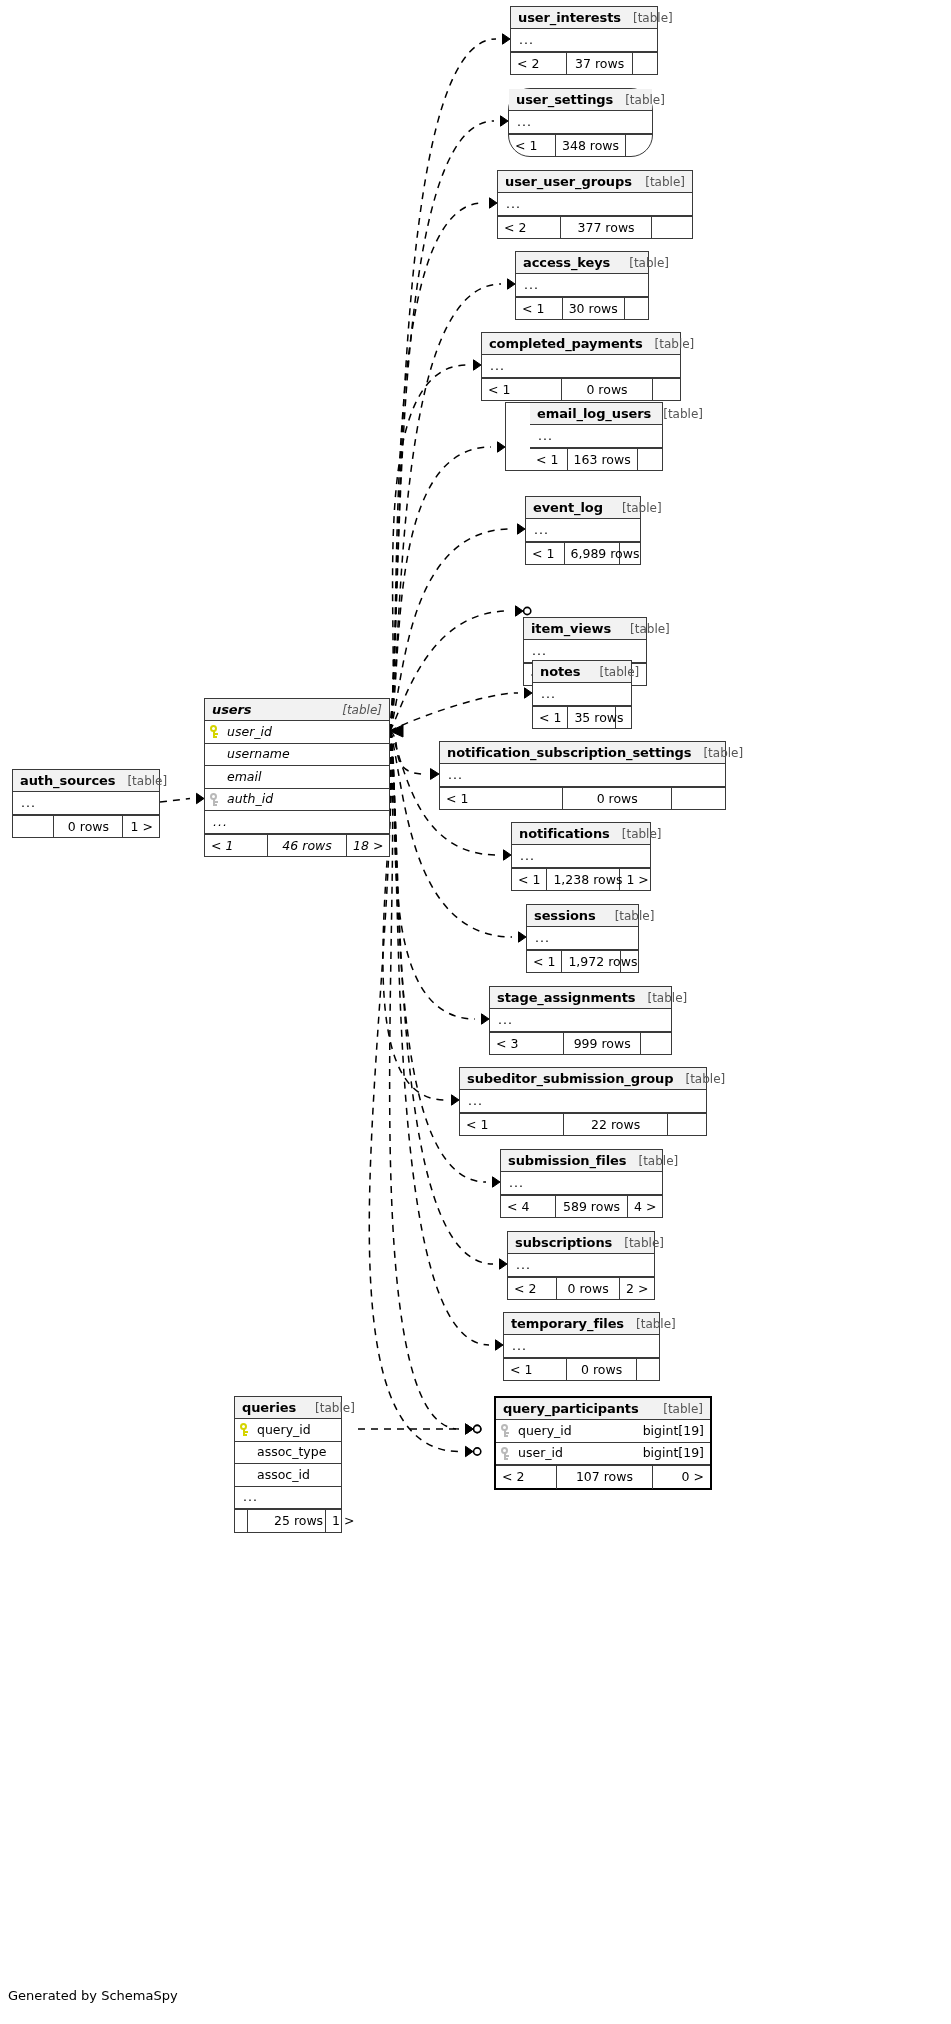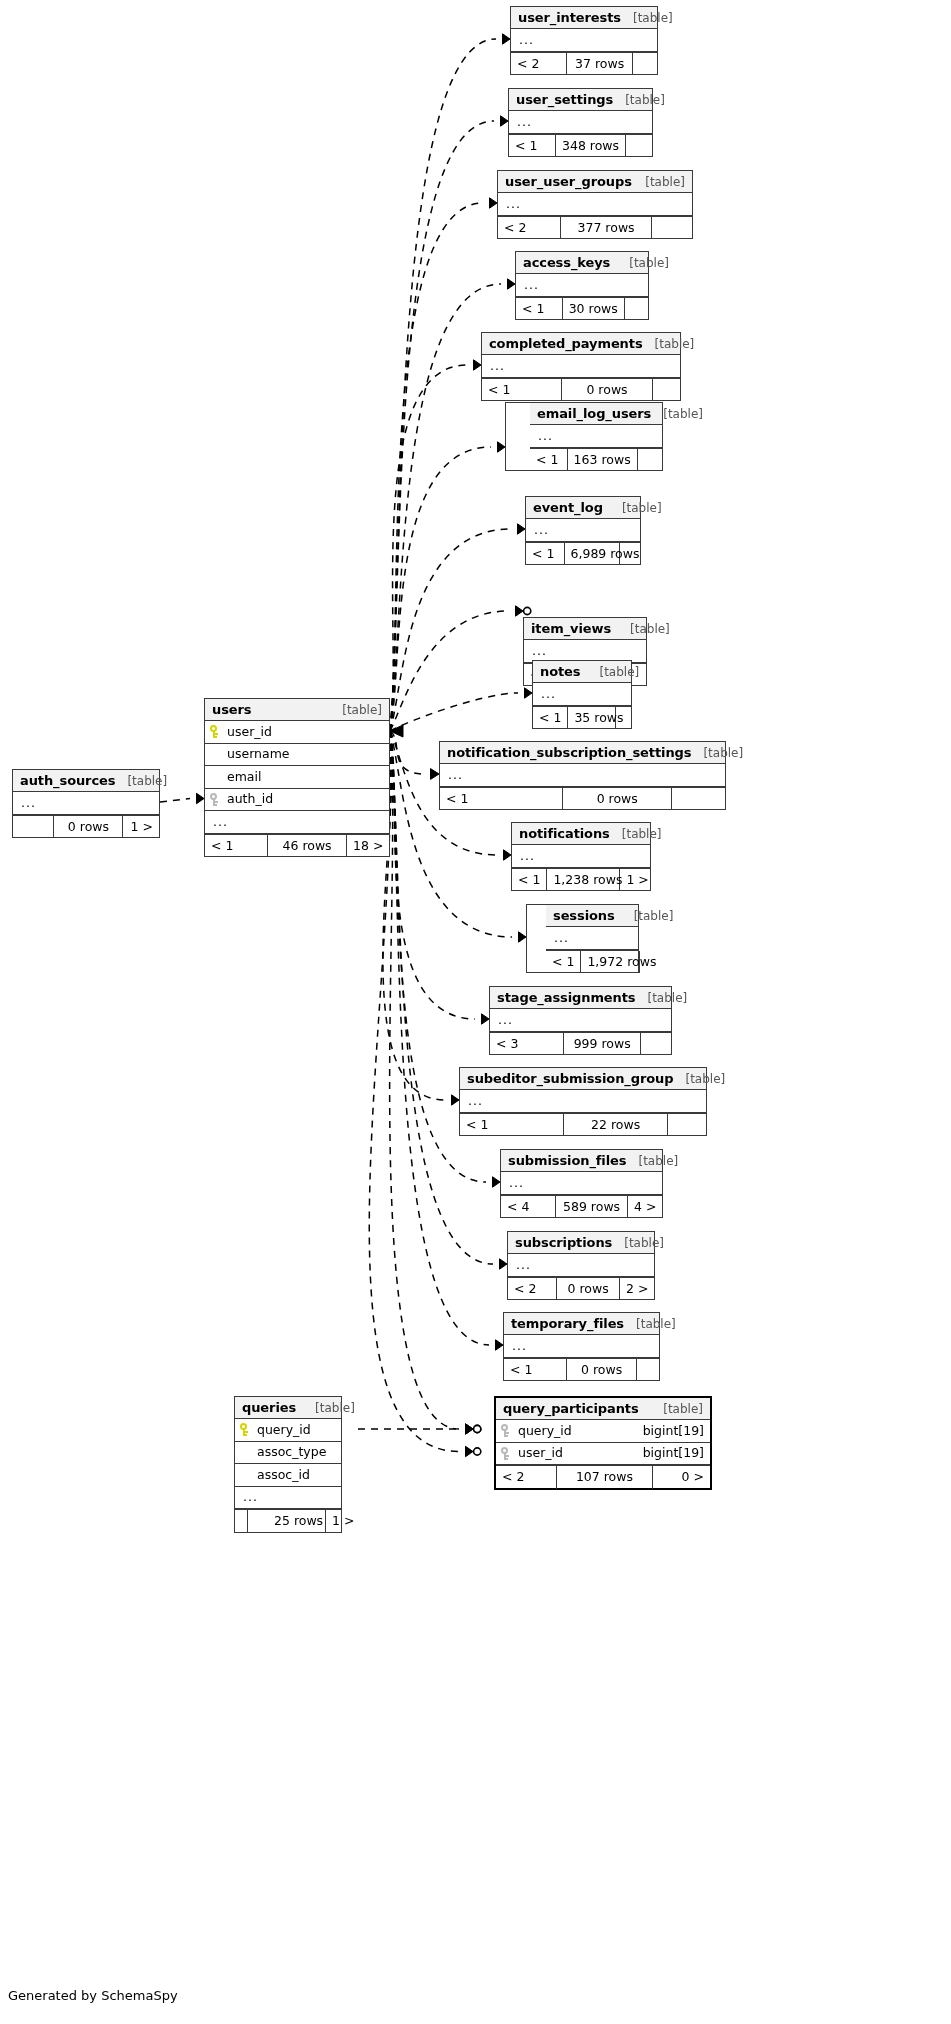--- a/index.html
+++ b/index.html
@@ -194,21 +194,21 @@
         </div>
         <div class="trow">
           <span class="ellip">...</span>
         </div>
         <div class="tfoot">
           <div class="fc l" style="width: 70px;">&lt; 2</div>
           <div class="fc c" style="width: 82px;">37 rows</div>
           <div class="fc r" style="width: 28px; flex: 1 1 auto;"></div>
         </div>
       </div>
-      <div class="tbl" style="left: 508px; top: 88px; width: 145px;">
+      <div class="tbl" style="left: 508px; top: 88px; width: 145px; border-radius: 22px;">
         <div class="thead">
           <span class="tname">user_settings</span>
           <span class="ttag">[table]</span>
         </div>
         <div class="trow">
           <span class="ellip">...</span>
         </div>
         <div class="tfoot">
           <div class="fc l" style="width: 62px;">&lt; 1</div>
           <div class="fc c" style="width: 88px;">348 rows</div>
@@ -334,21 +334,21 @@
         </div>
         <div class="trow">
           <span class="ellip">...</span>
         </div>
         <div class="tfoot">
           <div class="fc l" style="width: 36px;">&lt; 1</div>
           <div class="fc c" style="width: 73px;">1,238 rows</div>
           <div class="fc r" style="width: 31px; flex: 1 1 auto;">1 &gt;</div>
         </div>
       </div>
-      <div class="tbl" style="left: 526px; top: 904px; width: 113px; padding-left: 19px;">
+      <div class="tbl" style="left: 526px; top: 904px; width: 113px;">
         <div class="thead">
           <span class="tname">sessions</span>
           <span class="ttag tight">[table]</span>
         </div>
         <div class="trow">
           <span class="ellip">...</span>
         </div>
         <div class="tfoot">
           <div class="fc l" style="width: 36px;">&lt; 1</div>
           <div class="fc c" style="width: 59px;">1,972 rows</div>
@@ -418,21 +418,21 @@
         </div>
         <div class="trow">
           <span class="ellip">...</span>
         </div>
         <div class="tfoot">
           <div class="fc l" style="width: 64px;">&lt; 1</div>
           <div class="fc c" style="width: 71px;">0 rows</div>
           <div class="fc r" style="width: 22px; flex: 1 1 auto;"></div>
         </div>
       </div>
-      <div class="tbl" style="left: 204px; top: 698px; width: 186px;">
+      <div class="tbl" style="left: 204px; top: 698px; width: 186px; font-style: italic;">
         <div class="thead">
           <span class="tname">users</span>
           <span class="ttag">[table]</span>
         </div>
         <div class="trow">
           <span class="key pk">
             <i class="head"></i>
             <i class="shaft"></i>
             <i class="t1"></i>
             <i class="t2"></i>

